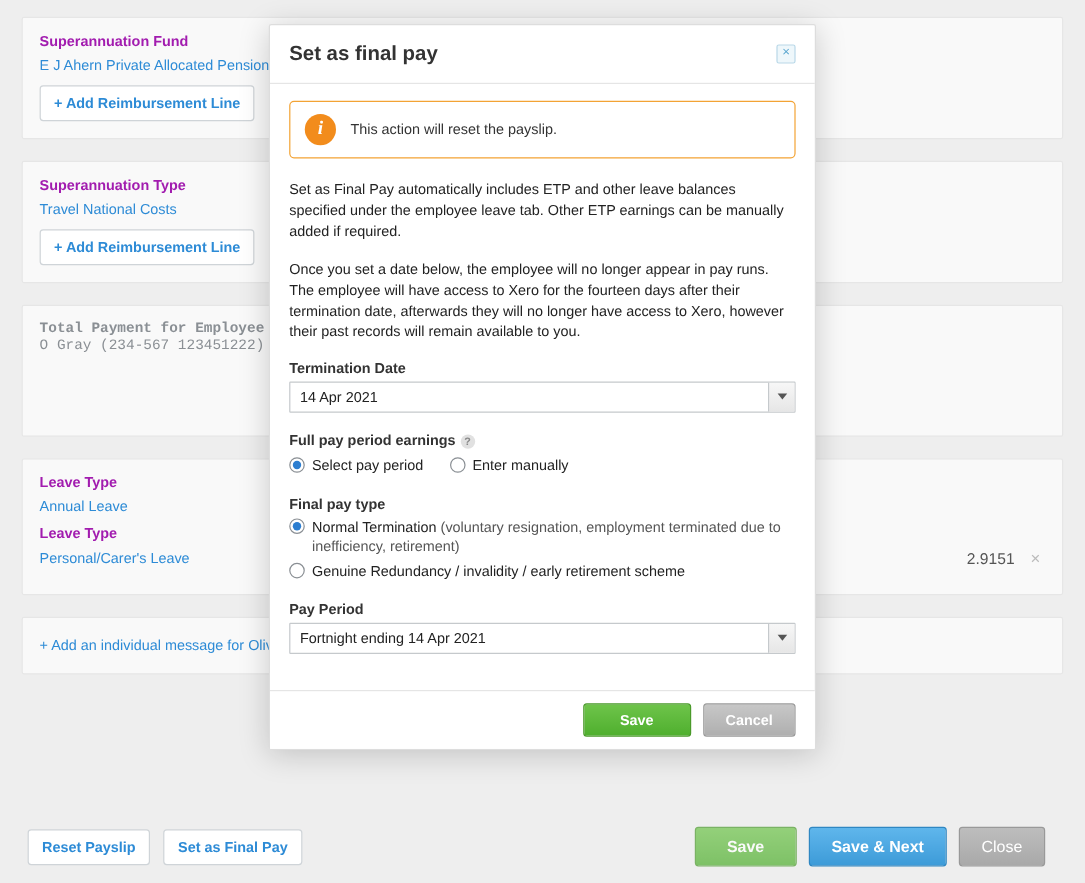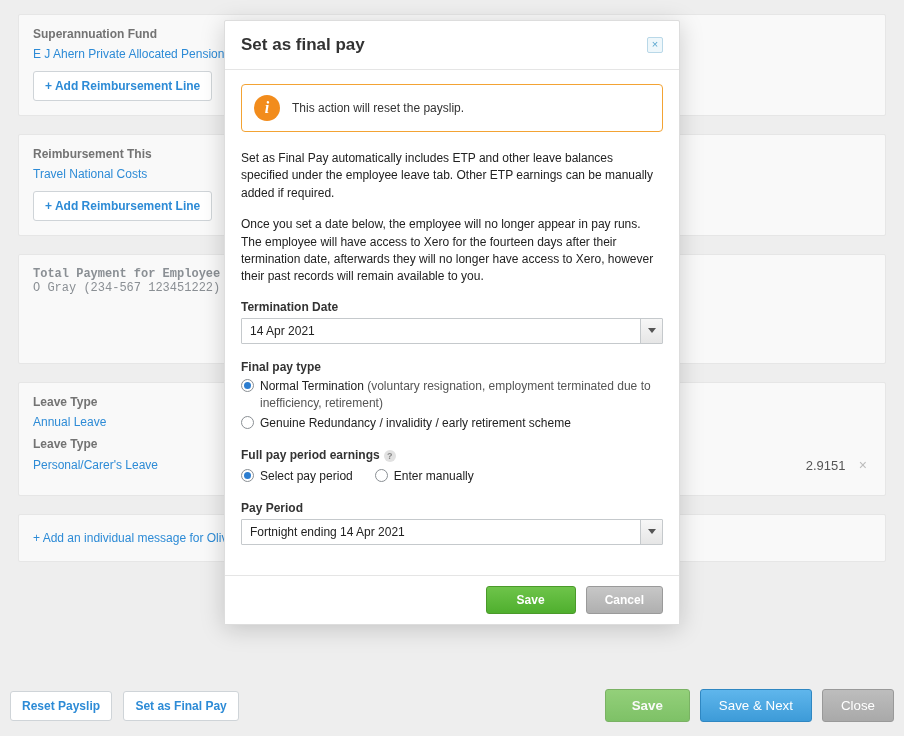--- a/index.html
+++ b/index.html
@@ -17,21 +17,21 @@
       padding: 14px 18px;
     }
     .panel {
       background: #f9f9f9;
       border: 1px solid #e6e6e6;
       border-radius: 2px;
       padding: 12px 14px 14px;
       margin-bottom: 18px;
     }
     .section-label {
-      color: #737373;
+      color: #a21caf;
       font-weight: bold;
       font-size: 12px;
       margin-bottom: 6px;
       display: block;
     }
     .link {
       color: #2d8bd6;
       text-decoration: none;
       font-size: 12px;
       display: inline-block;
@@ -50,43 +50,43 @@
     .btn-row { margin-top: 10px; }
     .total-text { color: #8a8f94; font-size: 12px; }
     .leave-block { margin-bottom: 8px; }
     .leave-row { display: flex; justify-content: space-between; align-items: center; }
     .leave-value { color: #555; font-size: 13px; margin-right: 6px; }
     .leave-close { color: #bbb; font-size: 14px; cursor: pointer; padding: 0 4px; }
     .msg-panel { padding: 16px 14px; }
 
     .footer {
       position: absolute;
-      left: 0; right: 0; bottom: 14px;
-      padding: 0 10px;
+      left: 0; right: 10px; bottom: 14px;
+      padding: 0 23px;
       display: flex;
       justify-content: space-between;
       align-items: center;
     }
     .footer-left .btn { margin-right: 8px; }
     .footer-right { display: flex; gap: 10px; }
     .btn-green {
       background: linear-gradient(#6ec44a, #4faf2e);
       border: 1px solid #4a9a2a;
       color: #fff;
       font-weight: bold;
       padding: 8px 26px;
       border-radius: 3px;
       cursor: pointer;
     }
     .btn-green.dim { opacity: 0.7; }
     .btn-blue {
       background: linear-gradient(#5fb6ec, #3d9bd8);
       border: 1px solid #2f87c2;
       color: #fff;
-      font-weight: normal;
+      font-weight: bold;
       padding: 8px 18px;
       border-radius: 3px;
       cursor: pointer;
     }
     .btn-grey {
       background: linear-gradient(#bdbdbd, #a9a9a9);
       border: 1px solid #999;
       color: #fff;
       font-weight: normal;
       padding: 8px 18px;
@@ -258,21 +258,21 @@
 
   <div class="panel">
     <span class="section-label">Superannuation Fund</span>
     <a href="#" class="link">E J Ahern Private Allocated Pension Fund</a>
     <div class="btn-row">
       <button class="btn">+ Add Reimbursement Line</button>
     </div>
   </div>
 
   <div class="panel">
-    <span class="section-label">Reimbursement This</span>
+    <span class="section-label">Superannuation Type</span>
     <a href="#" class="link">Travel National Costs</a>
     <div class="btn-row">
       <button class="btn">+ Add Reimbursement Line</button>
     </div>
   </div>
 
   <div class="panel" style="height:110px;font-family:Liberation Mono, monospace;">
     <div class="total-text" style="font-weight:bold;">Total Payment for Employee</div>
     <div class="total-text">O Gray (234-567 123451222)</div>
   </div>
@@ -327,53 +327,53 @@
       <p class="para">Set as Final Pay automatically includes ETP and other leave balances specified under the employee leave tab. Other ETP earnings can be manually added if required.</p>
       <p class="para">Once you set a date below, the employee will no longer appear in pay runs. The employee will have access to Xero for the fourteen days after their termination date, afterwards they will no longer have access to Xero, however their past records will remain available to you.</p>
 
       <div class="form-group">
         <span class="form-label">Termination Date</span>
         <div class="select">
           <div class="select-text">14 Apr 2021</div>
           <div class="select-caret">
               <div class="caret"></div>
             </div>
-        </div>
-      </div>
-
-      <div class="form-group">
-        <span class="form-label">Final pay type</span>
-        <div class="radio-row">
-          <span class="faux-radio checked"></span>
-          <span class="radio-text">
-            <span>Normal Termination </span><span class="radio-sub">(voluntary resignation, employment terminated due to inefficiency, retirement)</span>
-          </span>
-        </div>
-        <div class="radio-row">
-          <span class="faux-radio"></span>
-          <span class="radio-text">Genuine Redundancy / invalidity / early retirement scheme</span>
         </div>
       </div>
 
       <div class="form-group">
         <span class="form-label">
           <span>Full pay period earnings</span><span class="help">?</span>
         </span>
         <div class="radio-inline">
           <div class="radio-row" style="margin-bottom:0;">
             <span class="faux-radio checked"></span>
             <span class="radio-text">Select pay period</span>
           </div>
           <div class="radio-row" style="margin-bottom:0;">
             <span class="faux-radio"></span>
             <span class="radio-text">Enter manually</span>
           </div>
         </div>
       </div>
 
+      <div class="form-group">
+        <span class="form-label">Final pay type</span>
+        <div class="radio-row">
+          <span class="faux-radio checked"></span>
+          <span class="radio-text">
+            <span>Normal Termination </span><span class="radio-sub">(voluntary resignation, employment terminated due to inefficiency, retirement)</span>
+          </span>
+        </div>
+        <div class="radio-row">
+          <span class="faux-radio"></span>
+          <span class="radio-text">Genuine Redundancy / invalidity / early retirement scheme</span>
+        </div>
+      </div>
+
       <div class="form-group" style="margin-bottom:6px;">
         <span class="form-label">Pay Period</span>
         <div class="select">
           <div class="select-text">Fortnight ending 14 Apr 2021</div>
           <div class="select-caret">
               <div class="caret"></div>
             </div>
         </div>
       </div>
     </div>

